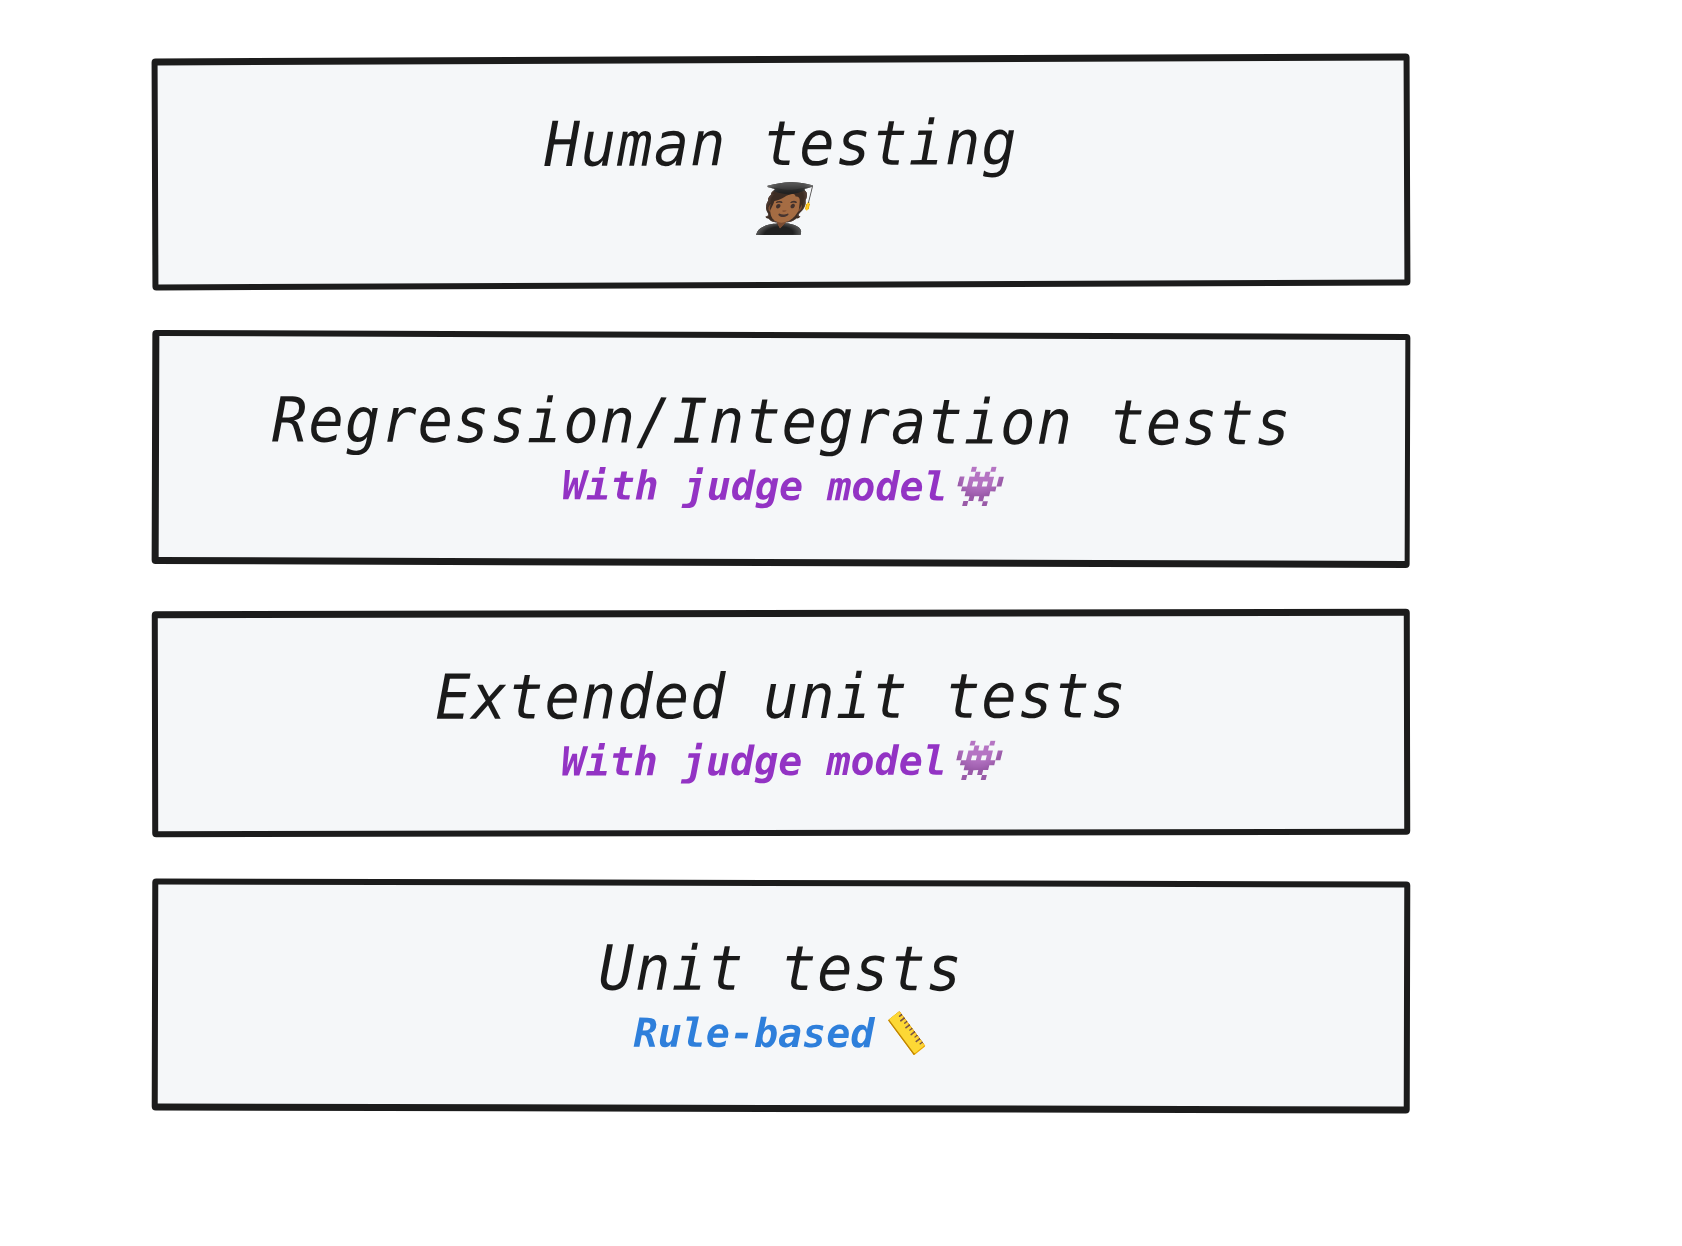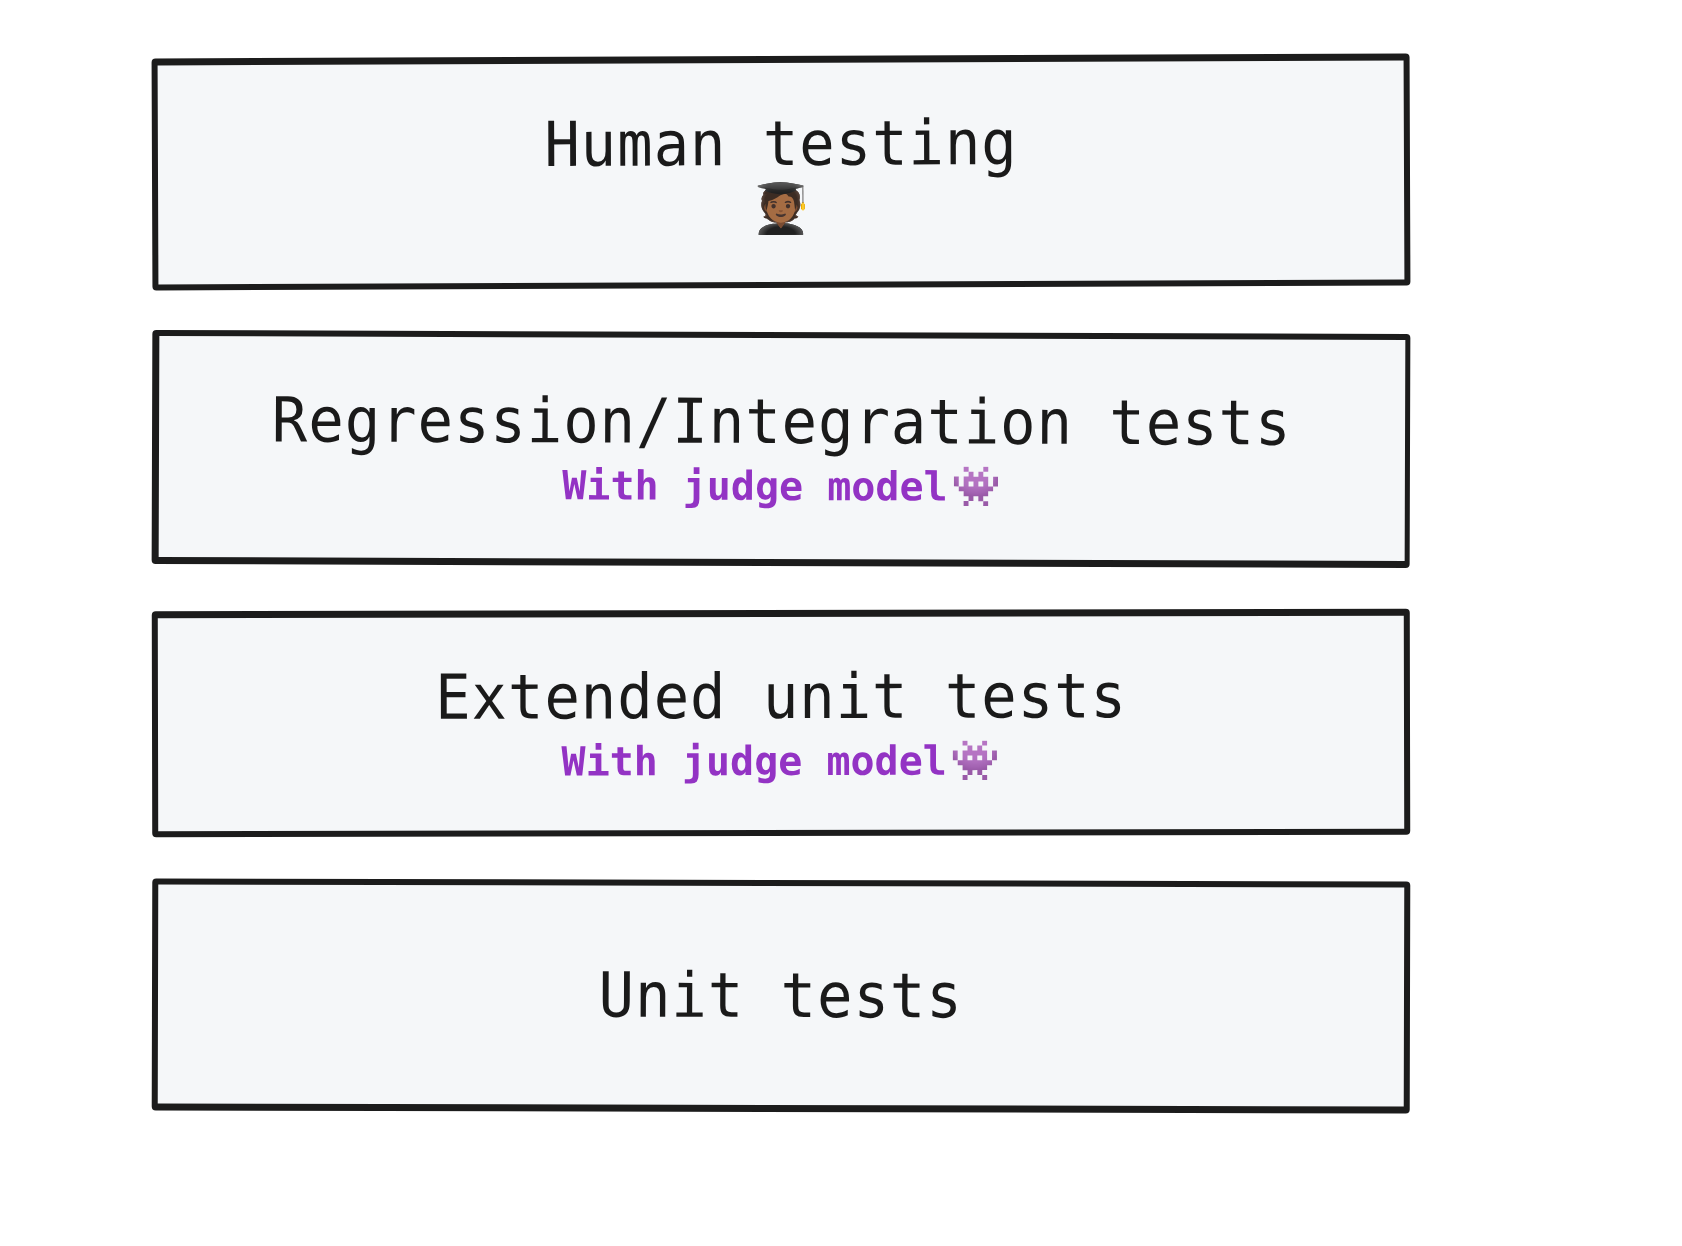--- a/index.html
+++ b/index.html
@@ -13,20 +13,21 @@
     height: 1246px;
     font-family: "DejaVu Sans Mono", monospace;
     overflow: hidden;
   }
 
   .canvas {
     position: relative;
     width: 1682px;
     height: 1246px;
     background: #ffffff;
+    font-style: italic;
   }
 
   
   .stack {
     position: absolute;
     left: 152px;
     top: 56px;
     width: 1258px;
   }
 
@@ -145,17 +146,21 @@
         <div class="subtitle sub-purple">
           <span>With judge model</span>
           <span class="sub-emoji">👾</span>
         </div>
       </div>
     </div>
 
     <div class="layer layer-3">
       <div class="layer-inner">
         <div class="title">Unit tests</div>
+        <div class="subtitle sub-blue">
+          <span>Rule-based</span>
+          <span class="sub-emoji">📏</span>
+        </div>
       </div>
     </div>
 
   </div>
 </div>
 
 </body></html>

